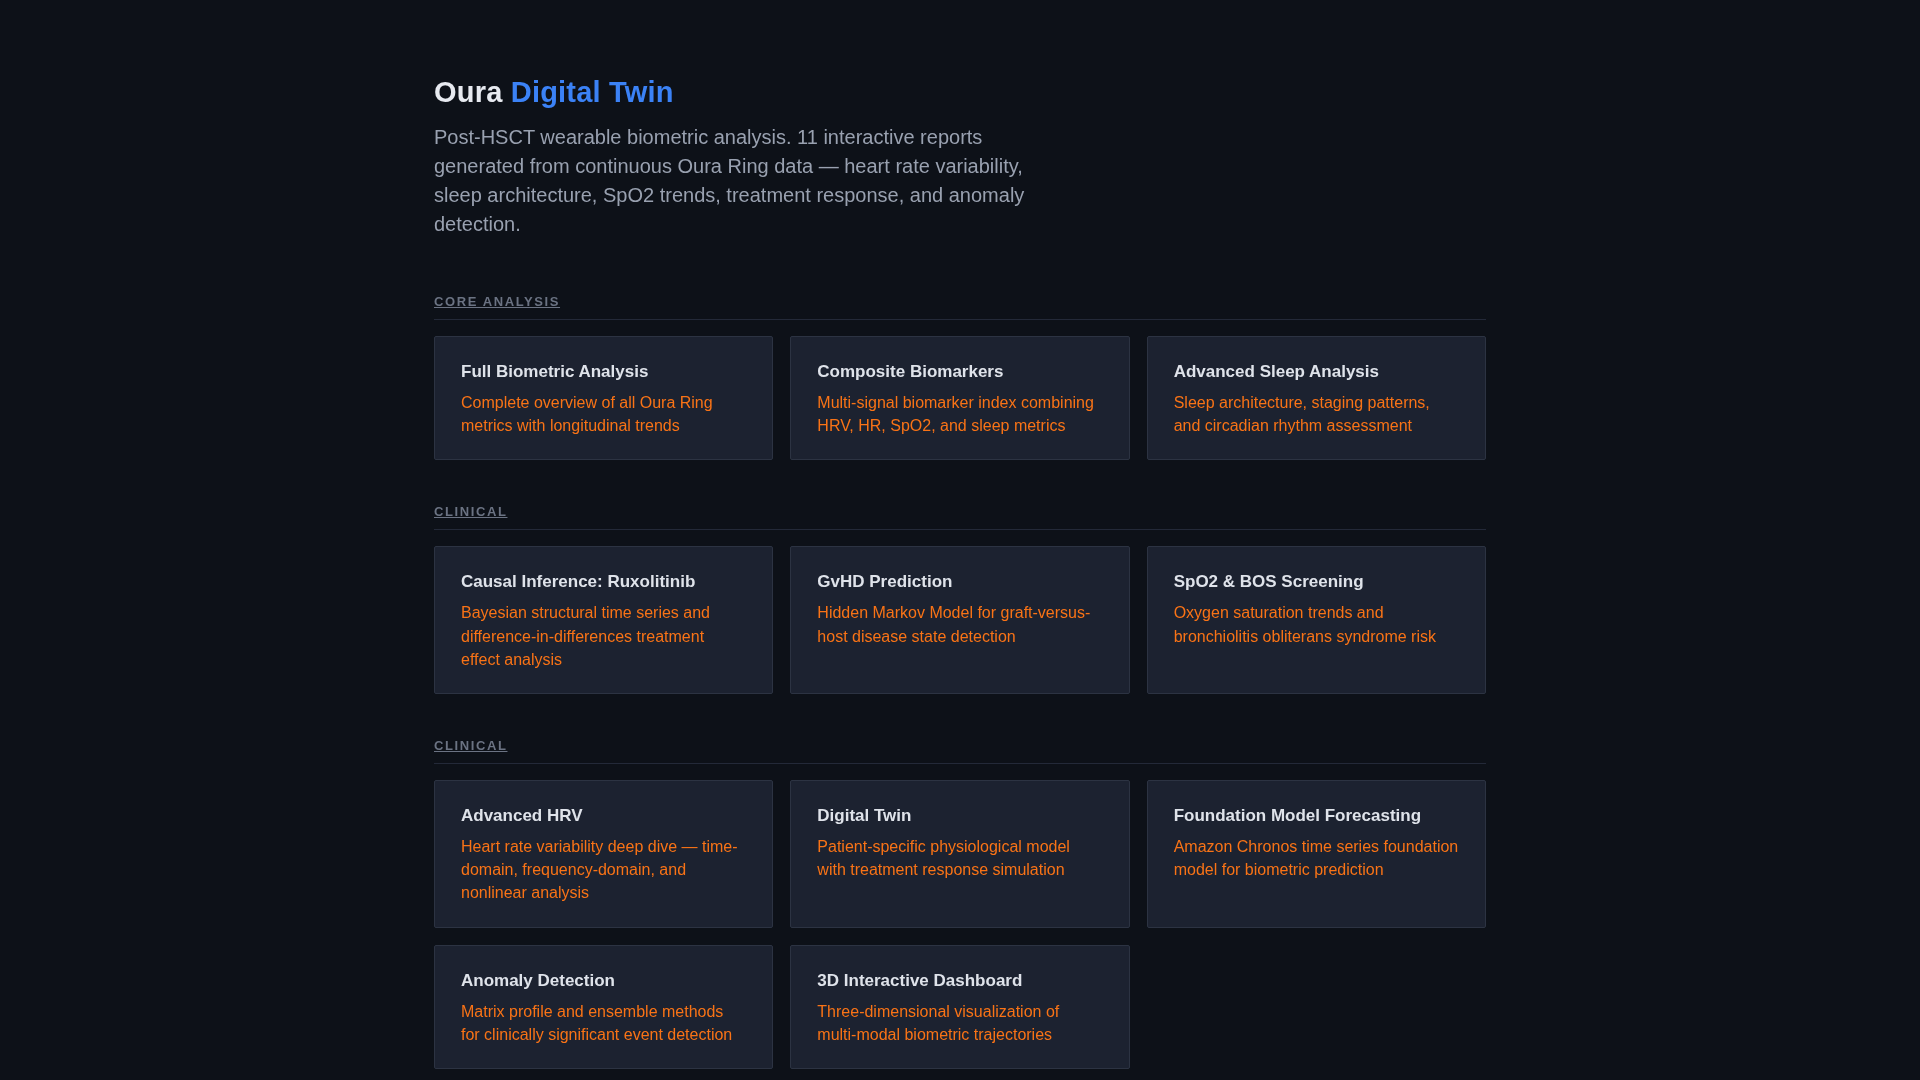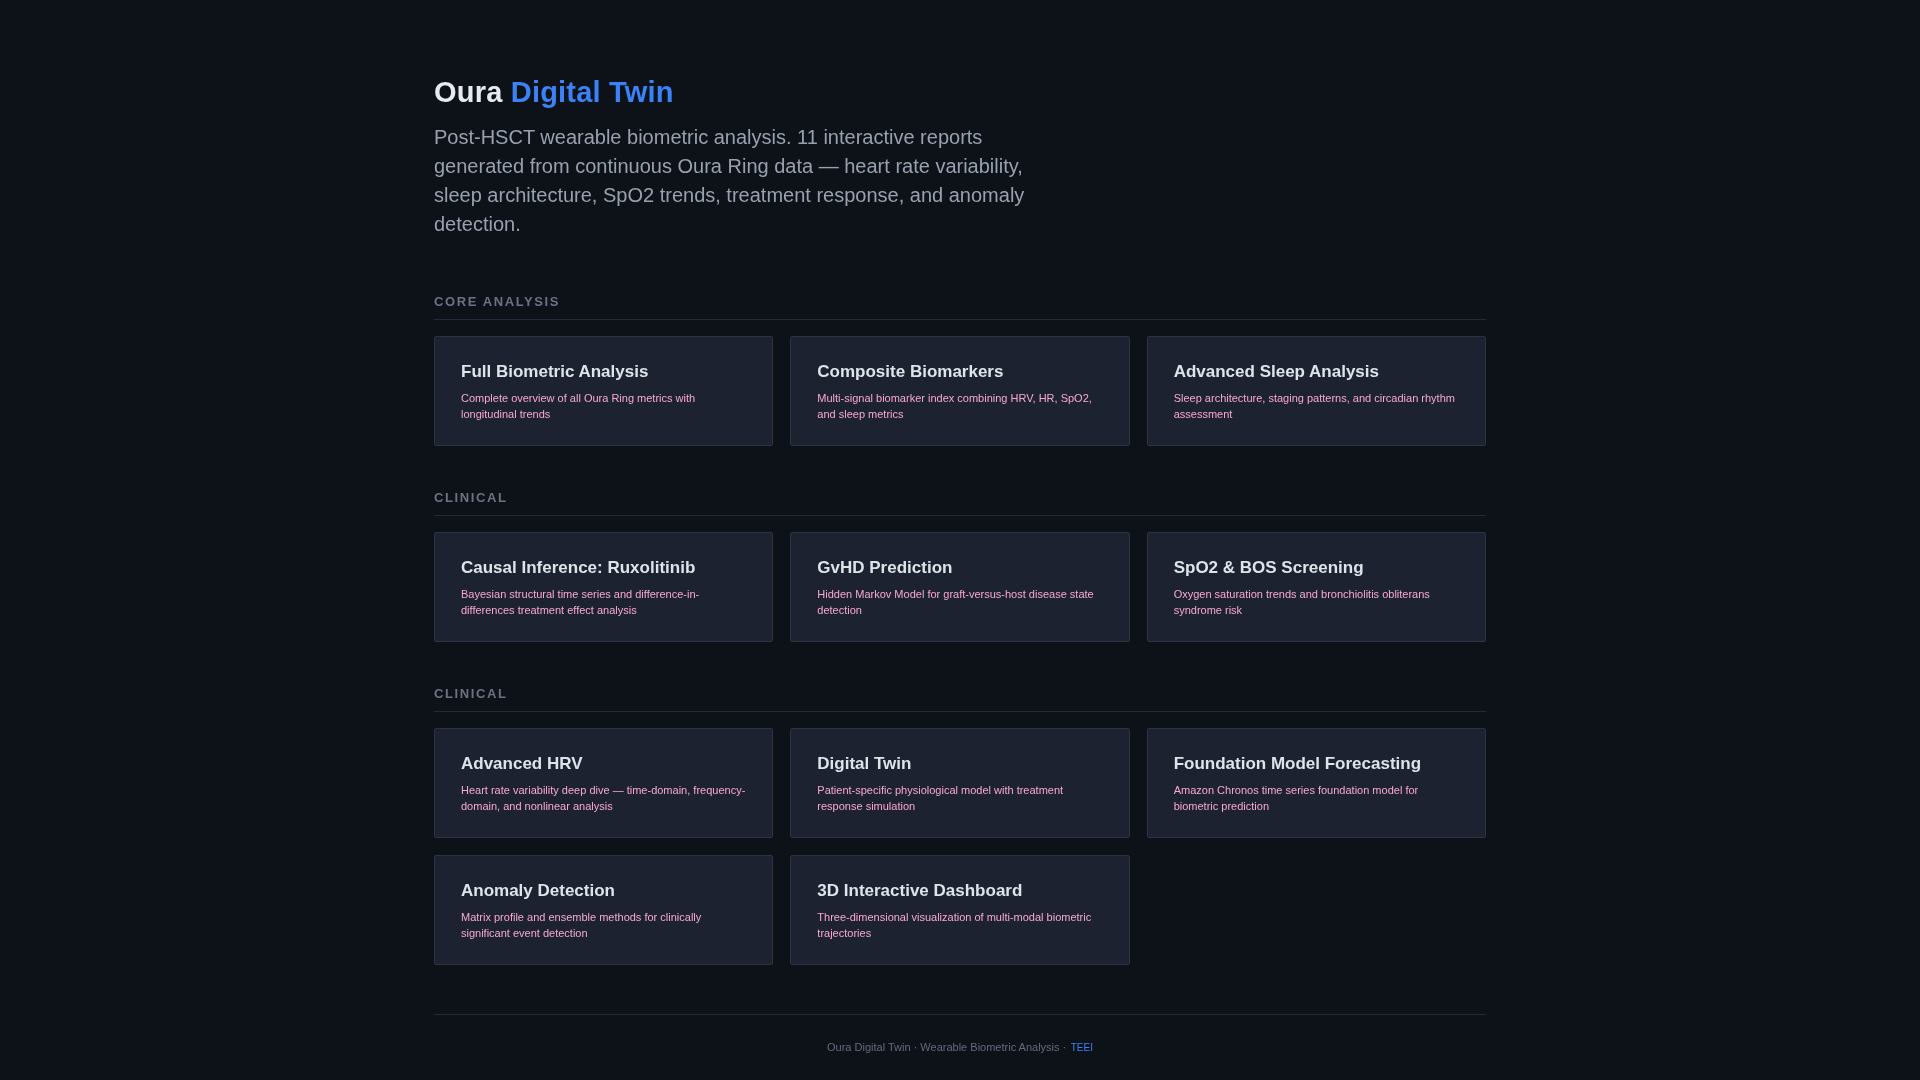--- a/index.html
+++ b/index.html
@@ -37,20 +37,21 @@
     max-width:640px;
     margin-bottom:55px;
   }
   section.report-section{ margin-bottom:44px; }
   .section-label{
     font-size:13px;
     font-weight:bold;
     letter-spacing:1.6px;
     color:#6b7383;
     margin-bottom:10px;
+    text-decoration:underline;
   }
   .section-divider{
     border-top:1px solid var(--divider);
     margin-bottom:16px;
   }
   .card-grid{
     display:grid;
     grid-template-columns:repeat(3, 1fr);
     gap:17px;
   }
@@ -64,23 +65,23 @@
     text-decoration:none;
     cursor:pointer;
   }
   .card-title{
     font-size:17px;
     font-weight:bold;
     color:#dfe3ea;
     margin-bottom:9px;
   }
   .card-desc{
-    font-size:11px;
+    font-size:16px;
     line-height:1.45;
-    color:#f9a8d4;
+    color:#f97316;
   }
   .footer{
     border-top:1px solid var(--divider);
     margin-top:49px;
     padding:22px 0 30px 0;
     text-align:center;
   }
   .footer-text{
     font-size:11px;
     color:#646c7c;

